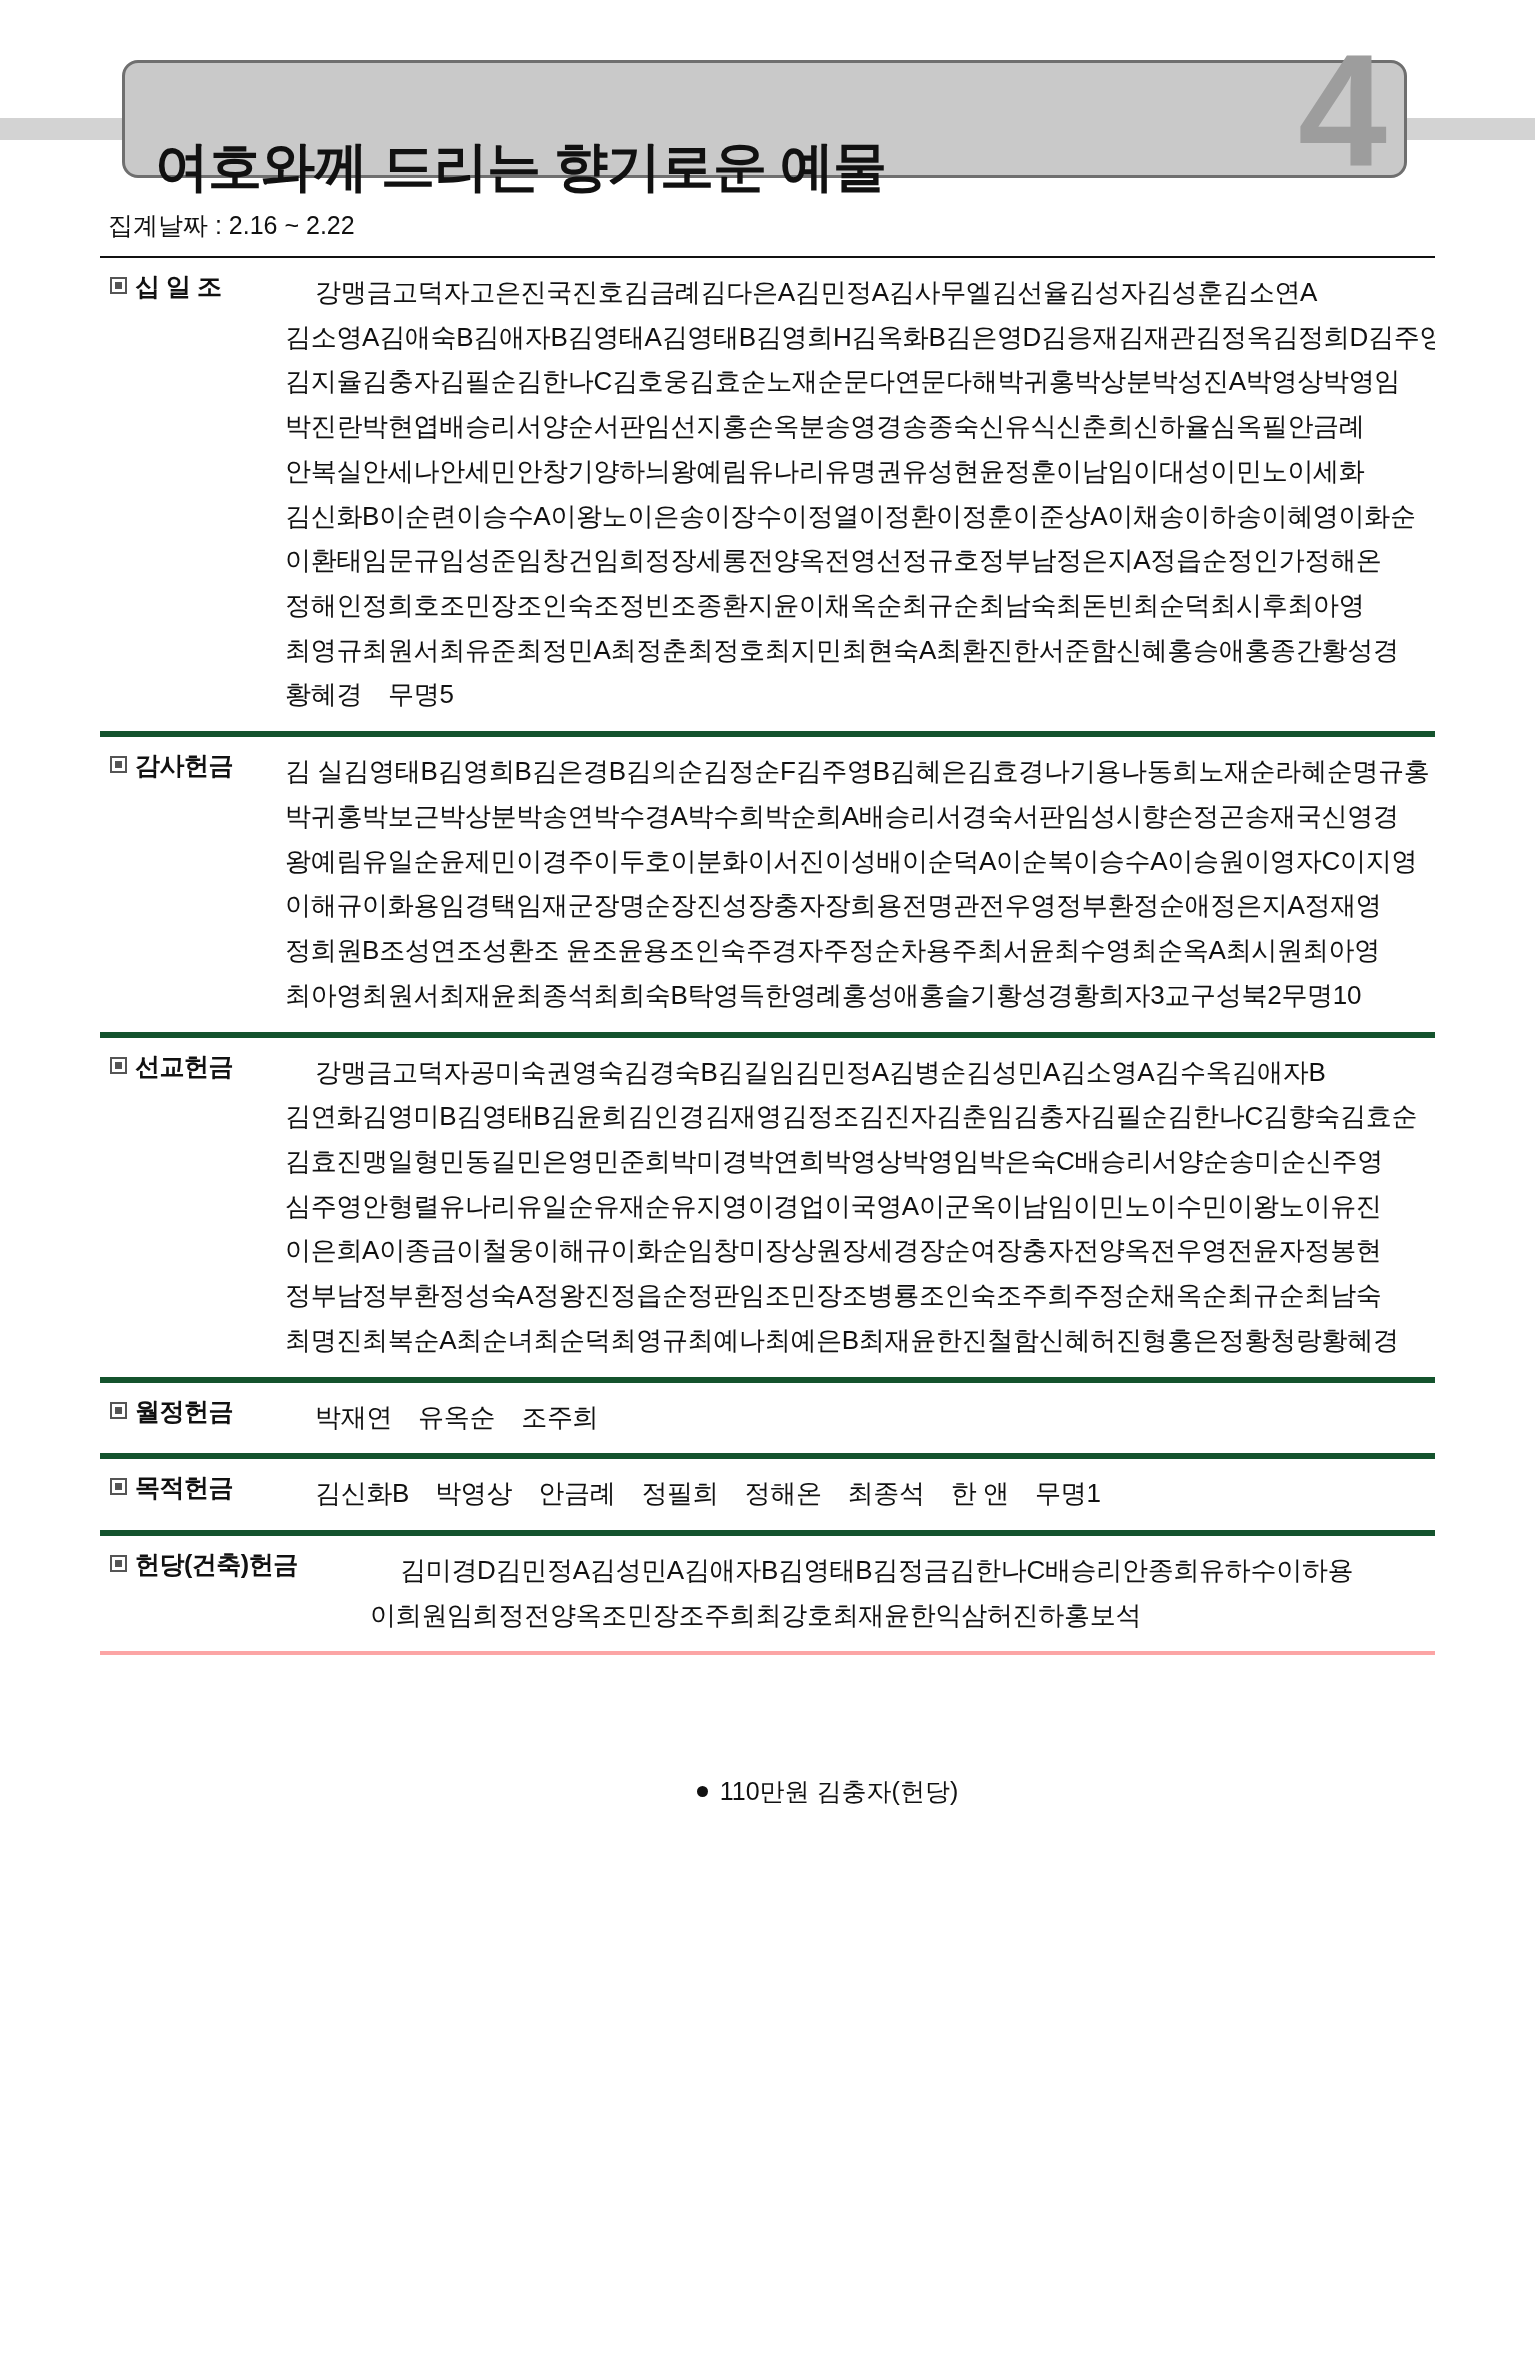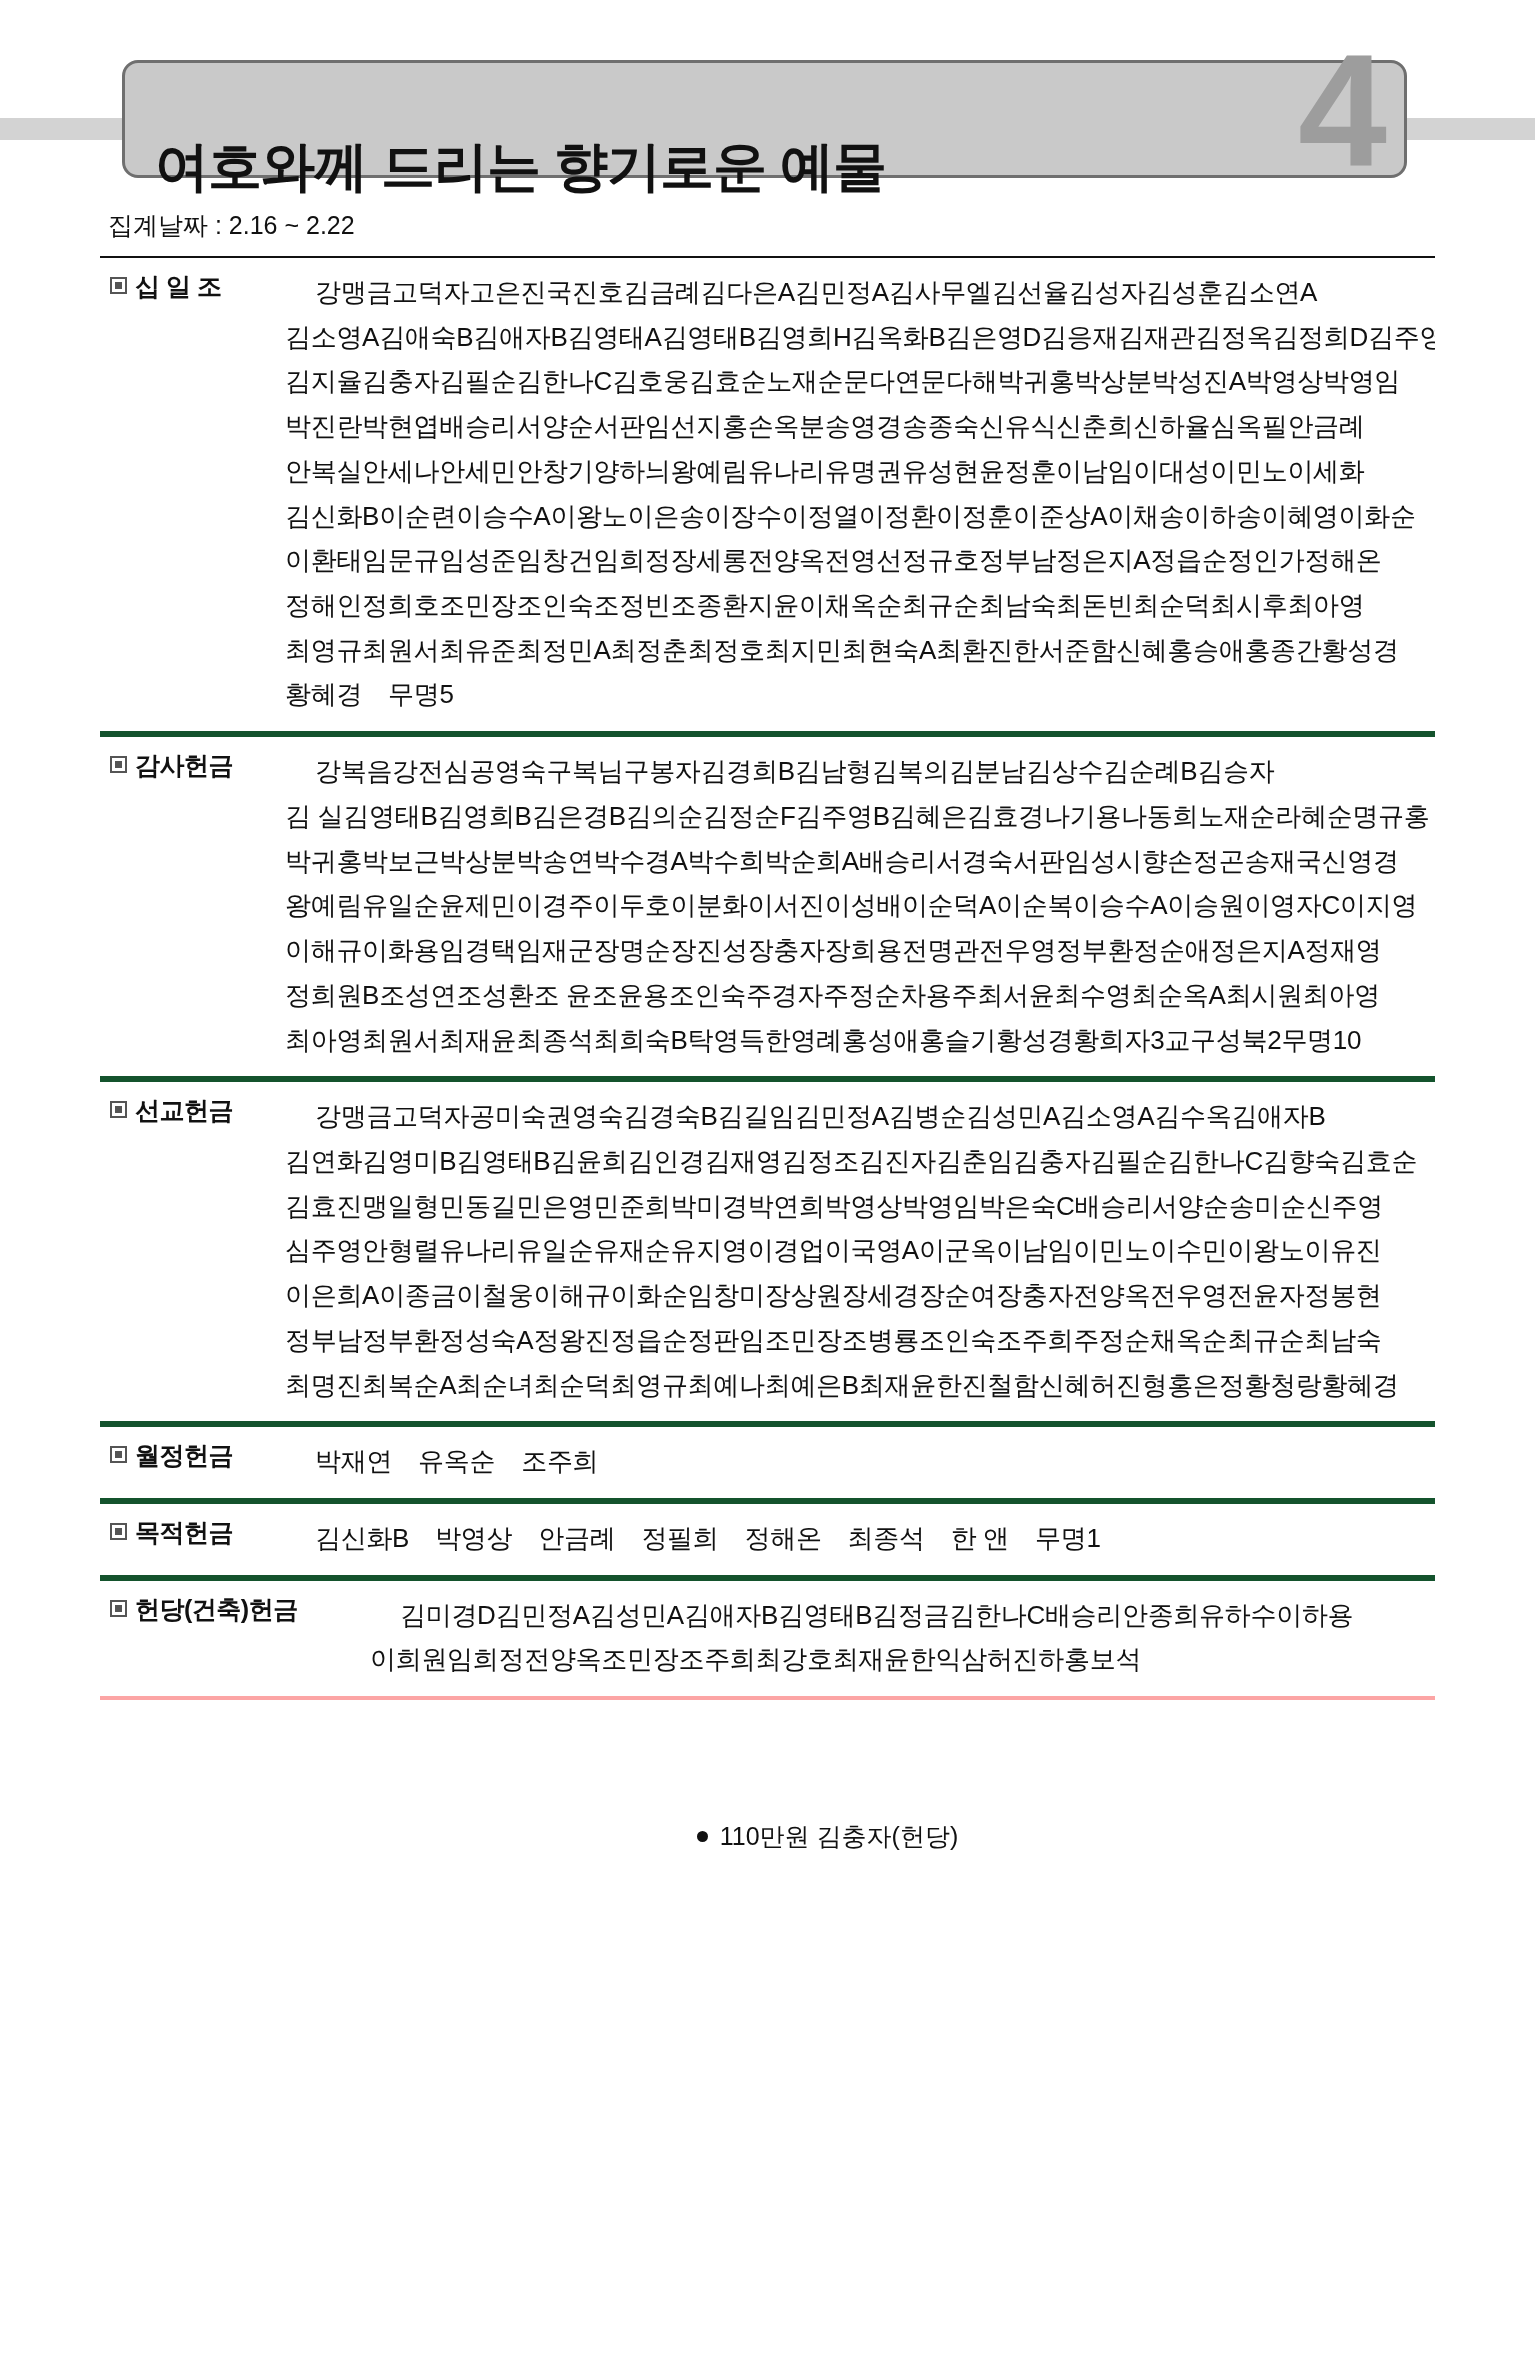--- a/index.html
+++ b/index.html
@@ -335,34 +335,20 @@
               <span class="nm">황혜경</span>
               <span class="nm">무명5</span>
             </div>
           </div>
         </div>
       </div>
       <div class="section">
         <div class="sec-inner">
           <div class="sec-label sec-label-float"><span class="marker"></span><span>감사헌금</span></div>
           <div class="names-block">
-            <div class="names-row names first-row-pad">
-              <span class="nm">강복음</span>
-              <span class="nm">강전심</span>
-              <span class="nm">공영숙</span>
-              <span class="nm">구복님</span>
-              <span class="nm">구봉자</span>
-              <span class="nm">김경희B</span>
-              <span class="nm">김남형</span>
-              <span class="nm">김복의</span>
-              <span class="nm">김분남</span>
-              <span class="nm">김상수</span>
-              <span class="nm">김순례B</span>
-              <span class="nm">김승자</span>
-            </div>
             <div class="names-row names">
               <span class="nm">김  실</span>
               <span class="nm">김영태B</span>
               <span class="nm">김영희B</span>
               <span class="nm">김은경B</span>
               <span class="nm">김의순</span>
               <span class="nm">김정순F</span>
               <span class="nm">김주영B</span>
               <span class="nm">김혜은</span>
               <span class="nm">김효경</span>

